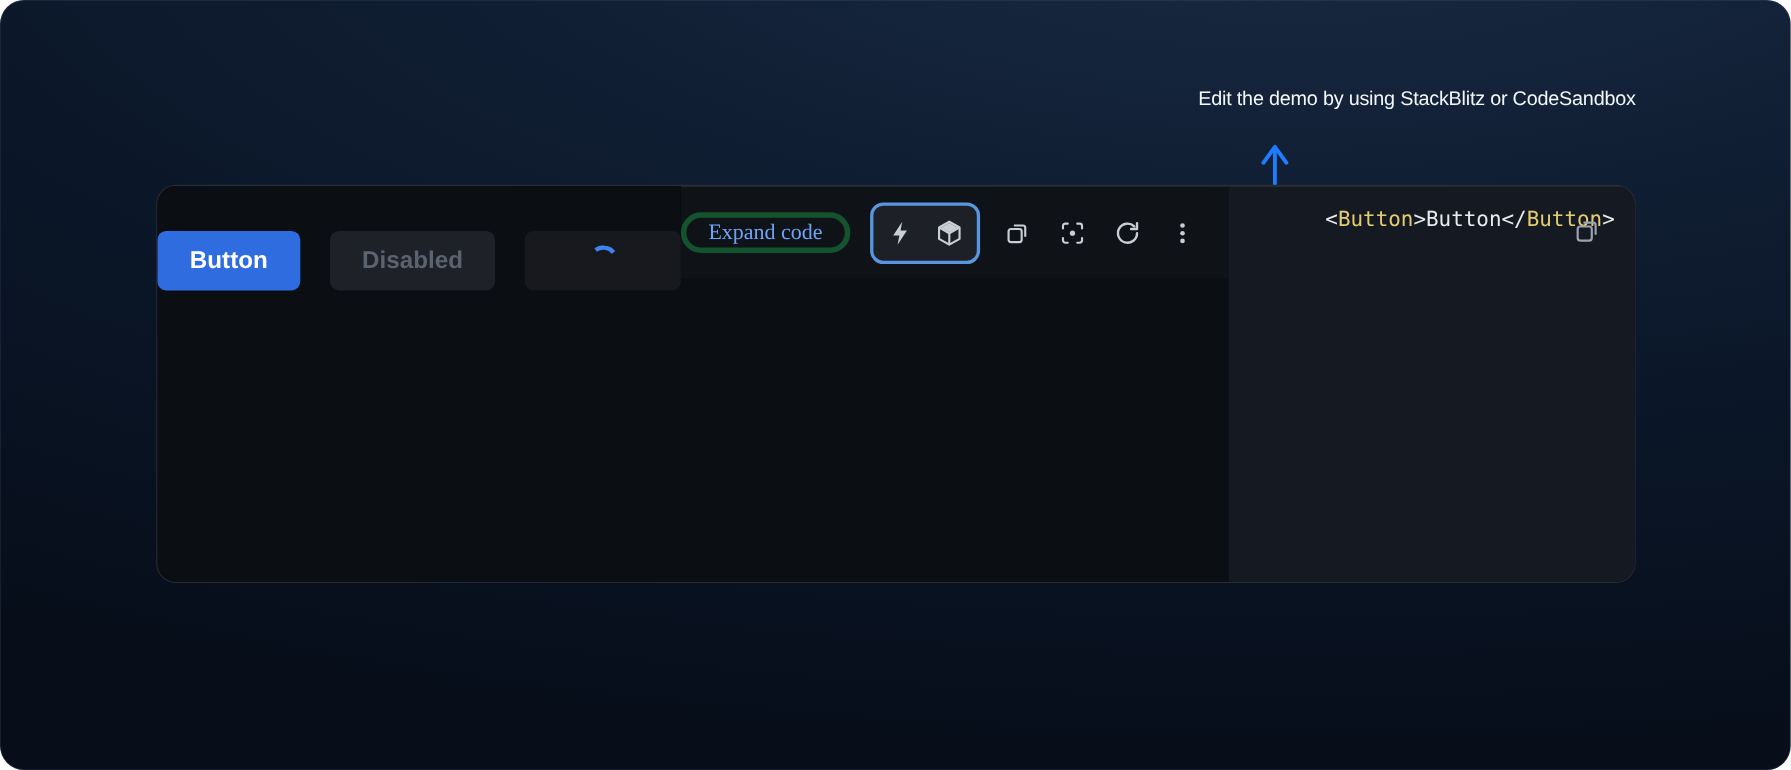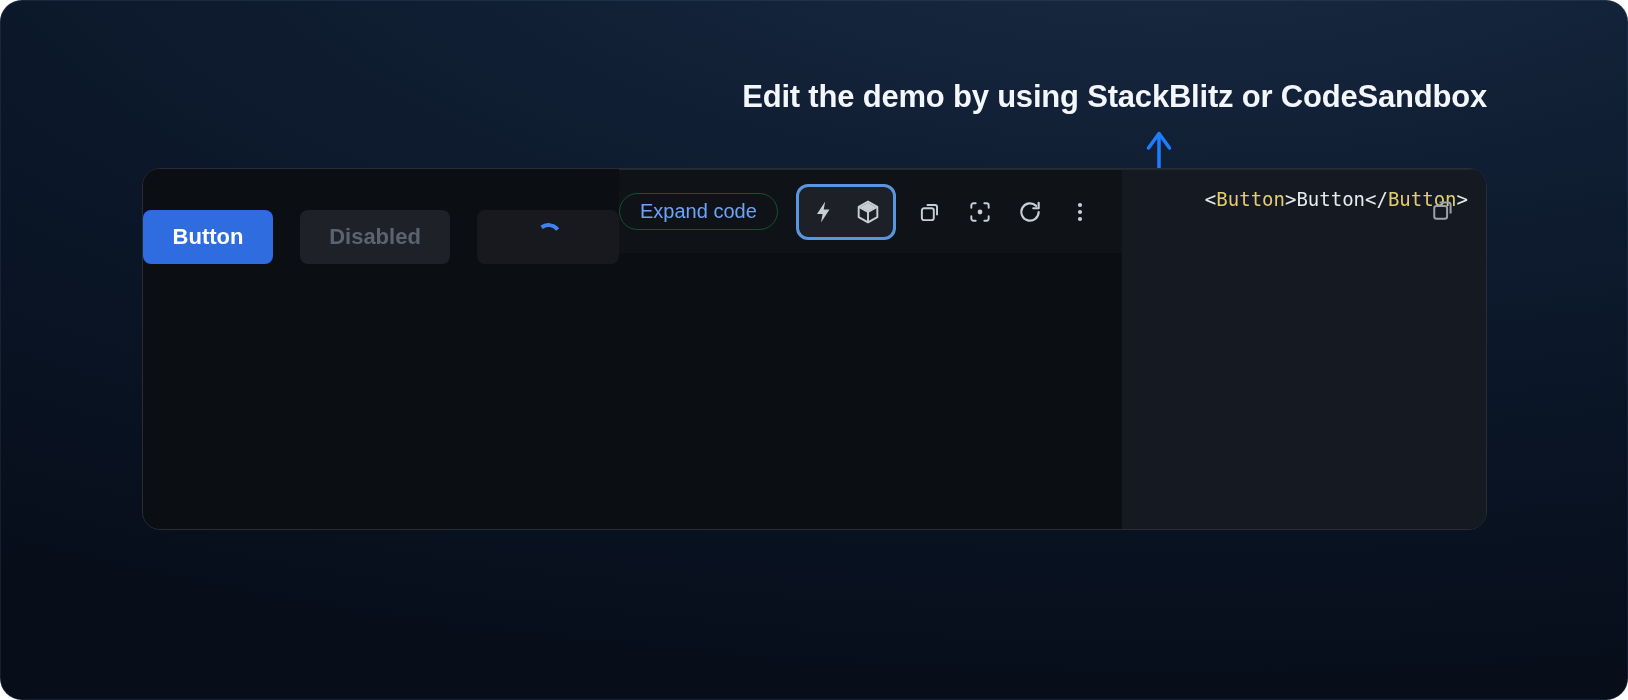--- a/index.html
+++ b/index.html
@@ -10,21 +10,21 @@
     position: relative;
     width: 1628px; height: 700px;
     border-radius: 22px;
     overflow: hidden;
     background: radial-gradient(150% 130% at 72% -15%, #1a2c44 0%, #101e33 32%, #0a1526 58%, #070e1a 88%);
     box-shadow: inset 0 0 0 1px rgba(96,132,180,0.14);
   }
 
   .heading {
     position: absolute; top: 79px; right: 141px;
-    font-weight: 700; font-size: 31px; letter-spacing: -0.2px;
+    font-weight: 400; font-size: 18px; letter-spacing: -0.2px;
     color: #f3f6fa;
   }
 
   .arrow-overlay { position: absolute; inset: 0; pointer-events: none; }
 
   .card {
     position: absolute; left: 142px; top: 168px;
     width: 1345px; height: 362px;
     border-radius: 18px;
     border: 1px solid #272c35;
@@ -54,23 +54,23 @@
     transform: rotate(8deg);
   }
 
   .toolbar-section {
     height: 84px; background: #0f1318; border-top: 1px solid #232830;
     display: flex; align-items: center; justify-content: flex-end;
     padding-right: 26px; gap: 18px;
   }
   .pill {
     height: 37px; padding: 0 20px; border-radius: 999px;
-    border: 1px solid #14532d; background: transparent;
+    border: 5px solid #14532d; background: transparent;
     color: var(--expand-blue);
-    font-family: Liberation Sans, sans-serif;
+    font-family: Liberation Serif, serif;
     font-weight: 500; font-size: 20px;
     display: flex; align-items: center; cursor: pointer;
   }
   .hl-box {
     height: 56px; border-radius: 12px;
     border: 3px solid var(--highlight-border);
     background: #1d2127;
     display: flex; align-items: center; gap: 4px; padding: 0 5px;
   }
   .icon-btn {

